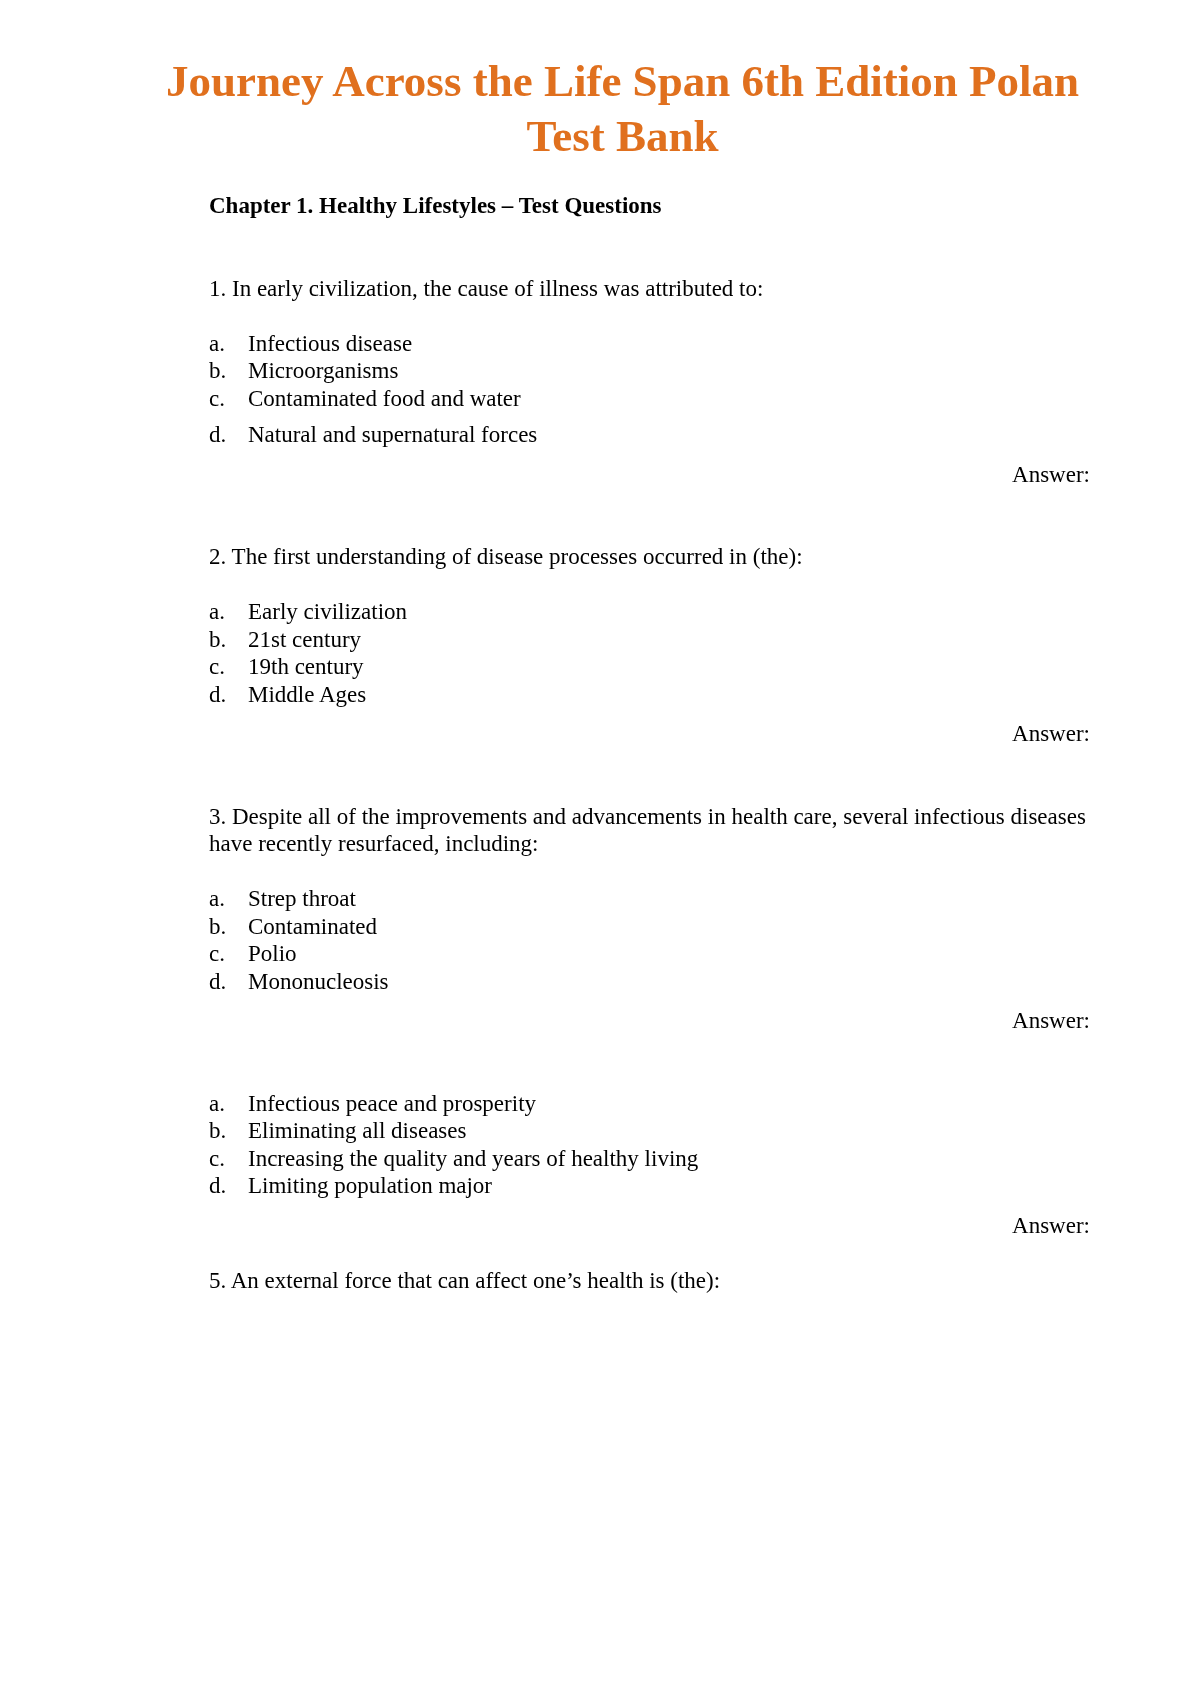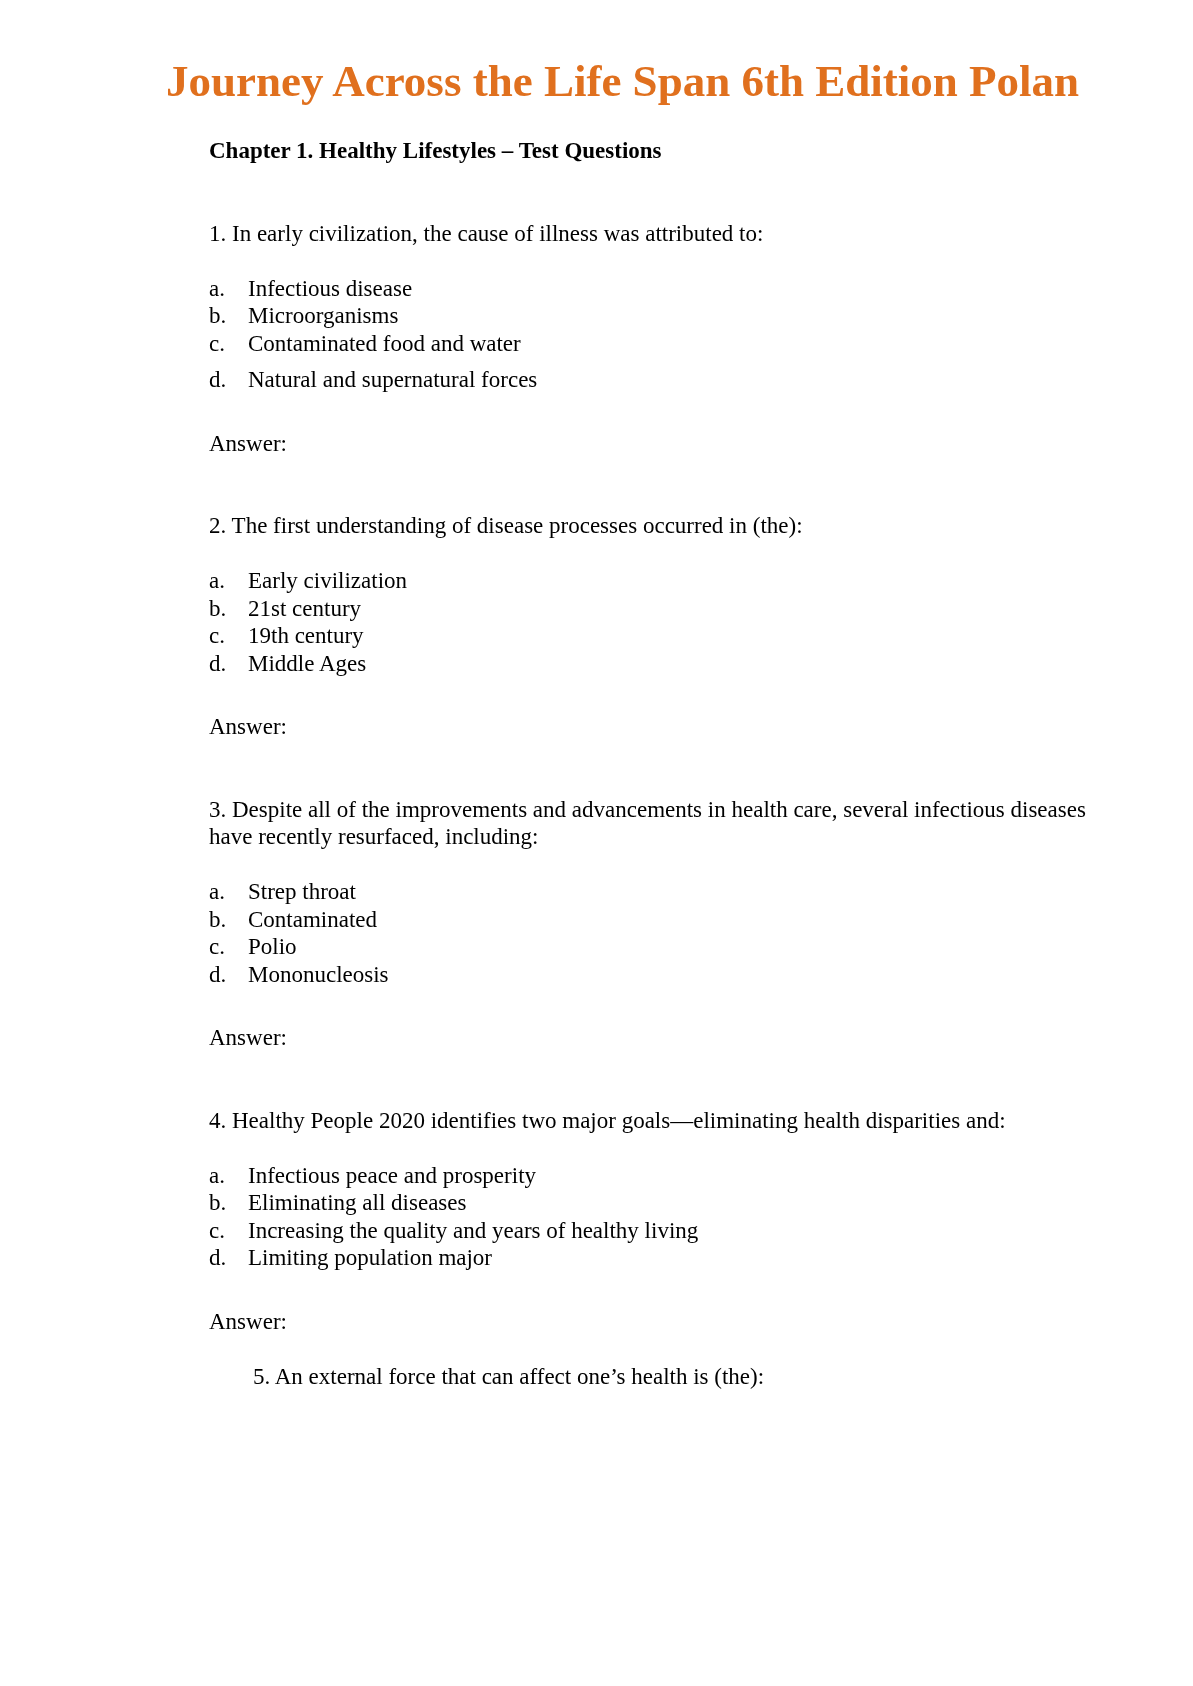--- a/index.html
+++ b/index.html
@@ -31,40 +31,41 @@
     margin: 28px 104px 0 209px;
   }
 
   .questions {
     margin-left: 209px;
     width: 881px;
     font-size: 23px;
     line-height: 27.5px;
   }
   .question-block { margin-top: 55px; }
-  .question-block:last-child { margin-top: 27.5px; margin-left: 44px; }
+  .question-block:last-child { margin-top: 27.5px; }
 
   .question { }
   .options {
     list-style: none;
     margin-top: 27.5px;
   }
   .option { display: flex; }
   .option.option-gap { margin-top: 9px; }
   .option-letter { flex: 0 0 39px; width: 39px; }
   .option-text { flex: 1 1 auto; }
 
-  .answer { margin-top: 36px; }
+  .answer { margin-top: 12px; text-align: right; }
 </style>
 </head>
 <body>
 
 <div class="page">
   <h1 class="doc-title" style="color: rgb(224, 112, 30);">
     <span class="title-line">Journey Across the Life Span 6th Edition Polan</span>
+    <span class="title-line">Test Bank</span>
   </h1>
 
   <h2 class="chapter-heading">Chapter 1. Healthy Lifestyles – Test Questions</h2>
 
   <div class="questions" id="questions">
       <section class="question-block">
         <p class="question"><span class="question-number">1.</span> <span class="question-text">In early civilization, the cause of illness was attributed to:</span></p>
         <ul class="options">
           <li class="option">
             <span class="option-letter">a.</span>
@@ -123,21 +124,20 @@
             <span class="option-text">Polio</span>
           </li>
           <li class="option">
             <span class="option-letter">d.</span>
             <span class="option-text">Mononucleosis</span>
           </li>
         </ul>
         <p class="answer">Answer:</p>
       </section>
       <section class="question-block">
-        <p class="question"><span class="question-number">4.</span> <span class="question-text">Healthy People 2020 identifies two major goals—eliminating health disparities and:</span></p>
         <ul class="options">
           <li class="option">
             <span class="option-letter">a.</span>
             <span class="option-text">Infectious peace and prosperity</span>
           </li>
           <li class="option">
             <span class="option-letter">b.</span>
             <span class="option-text">Eliminating all diseases</span>
           </li>
           <li class="option">

